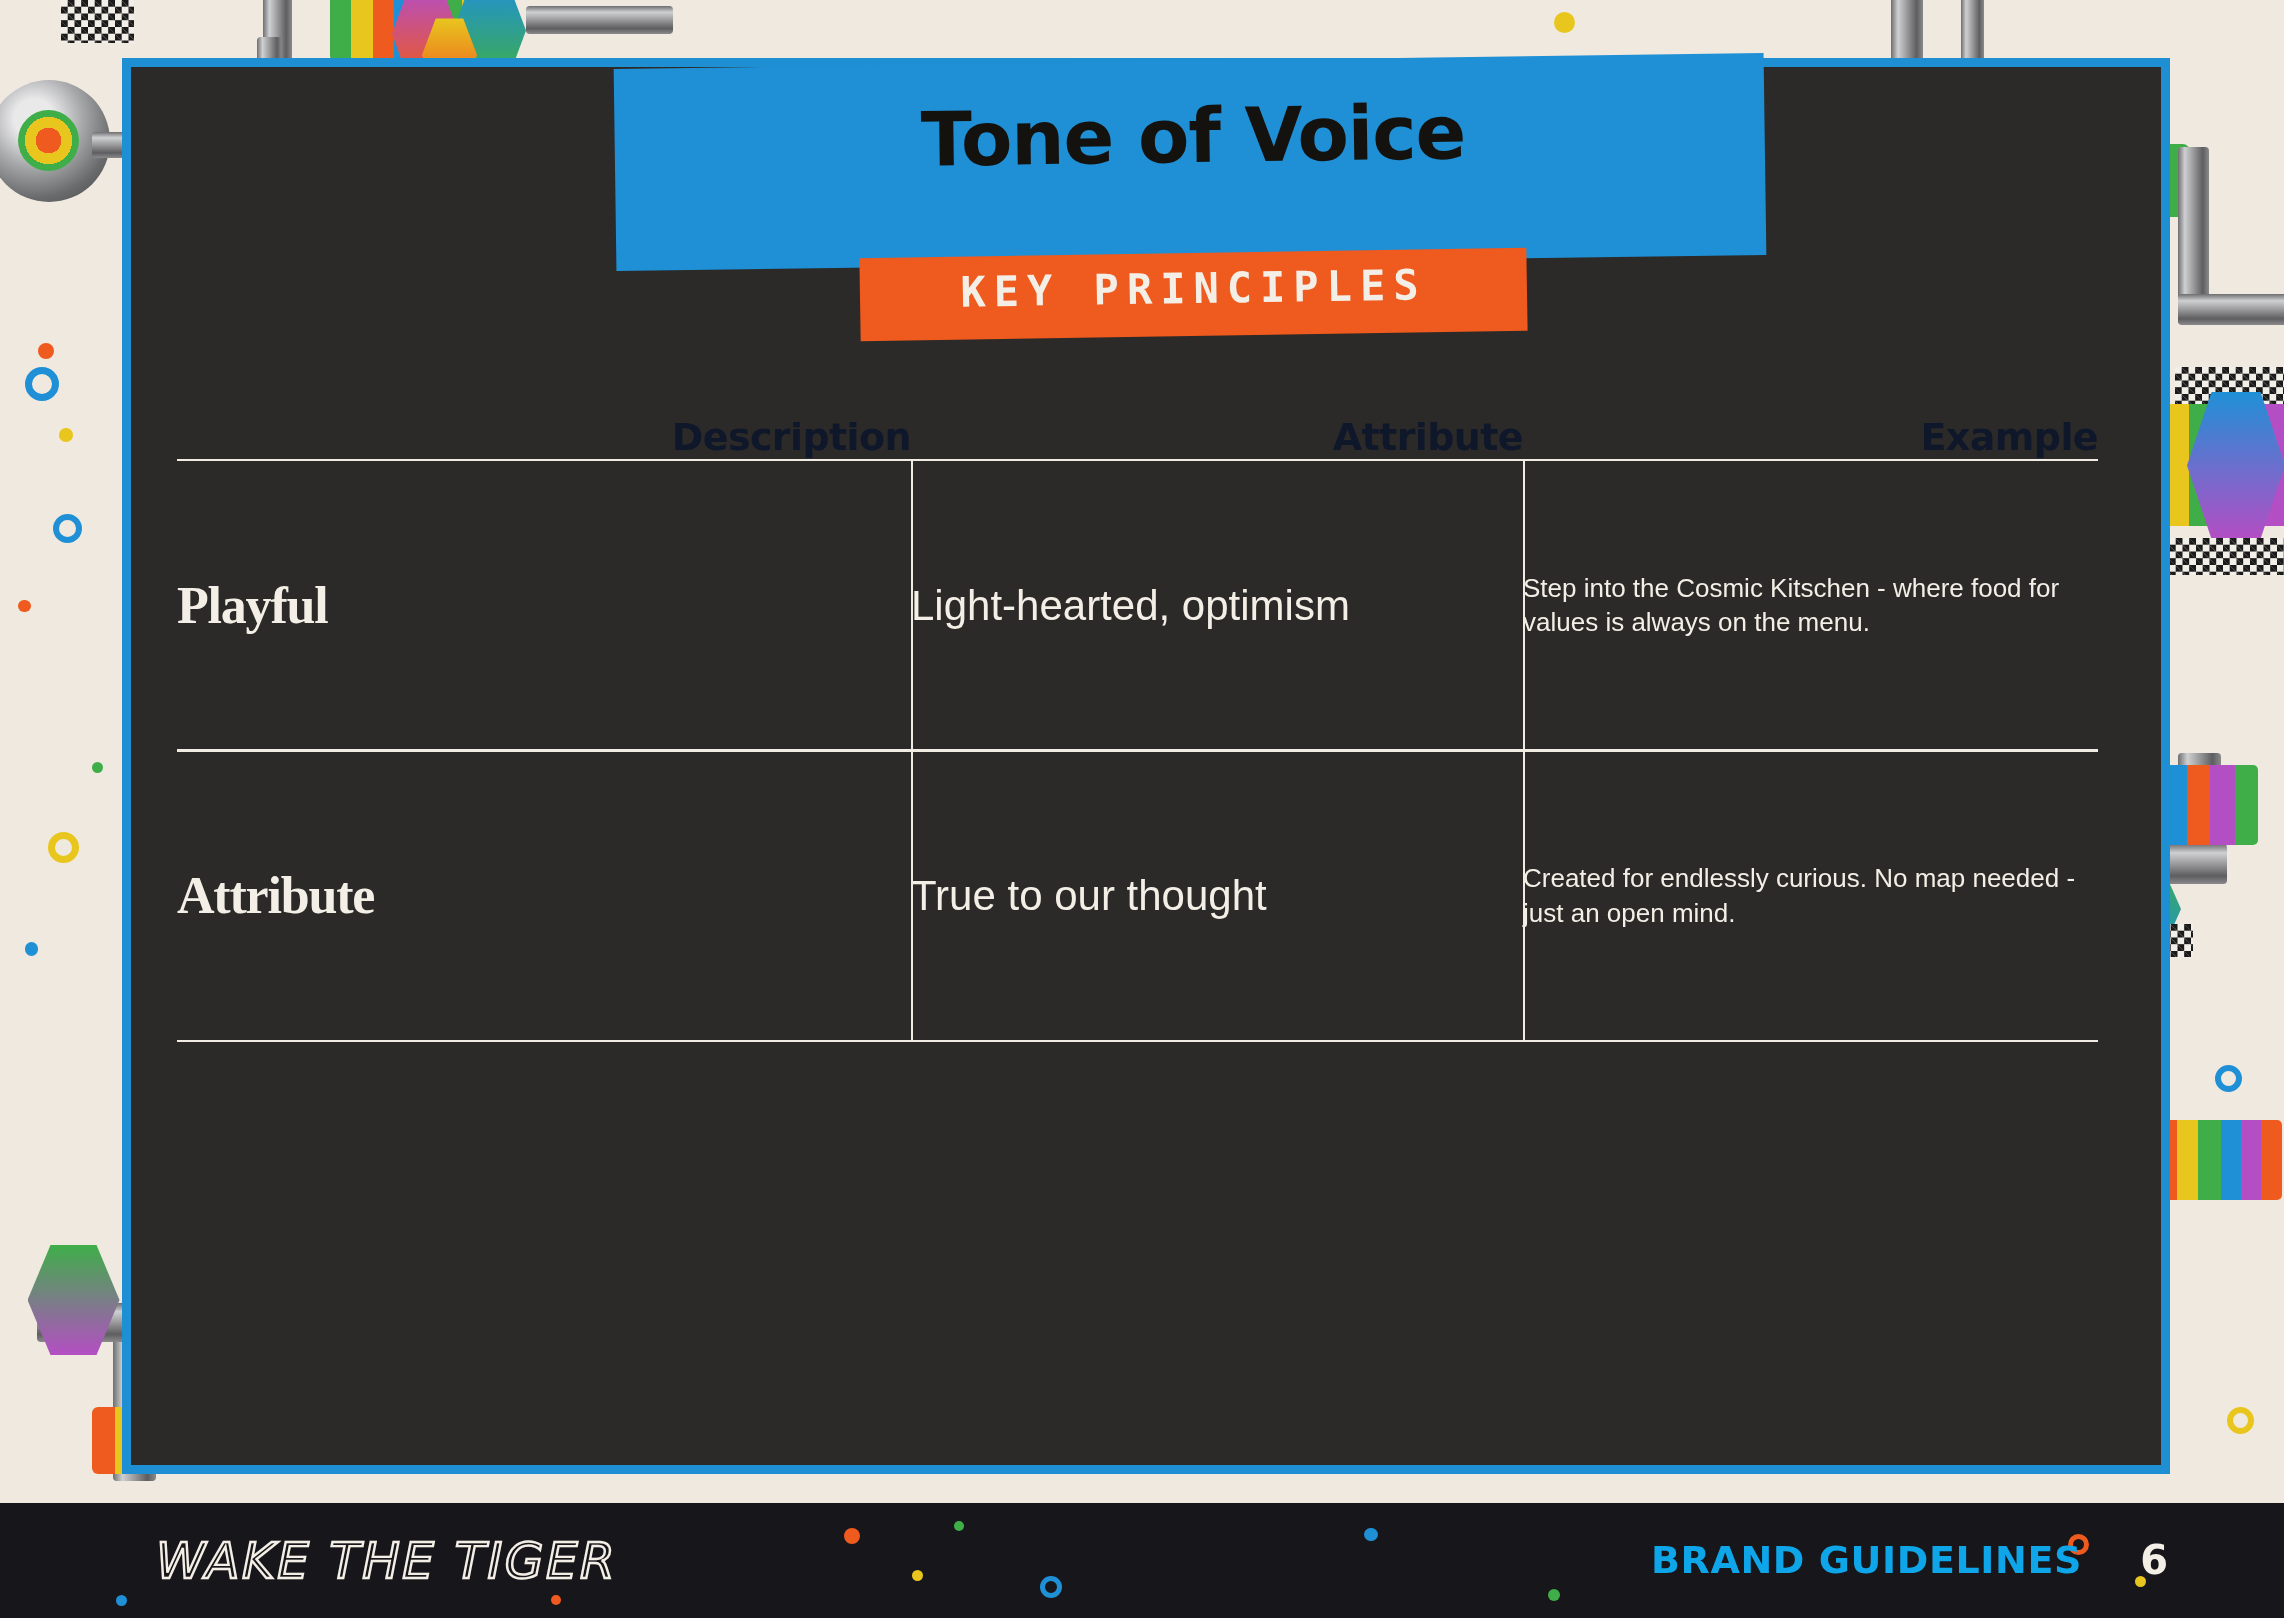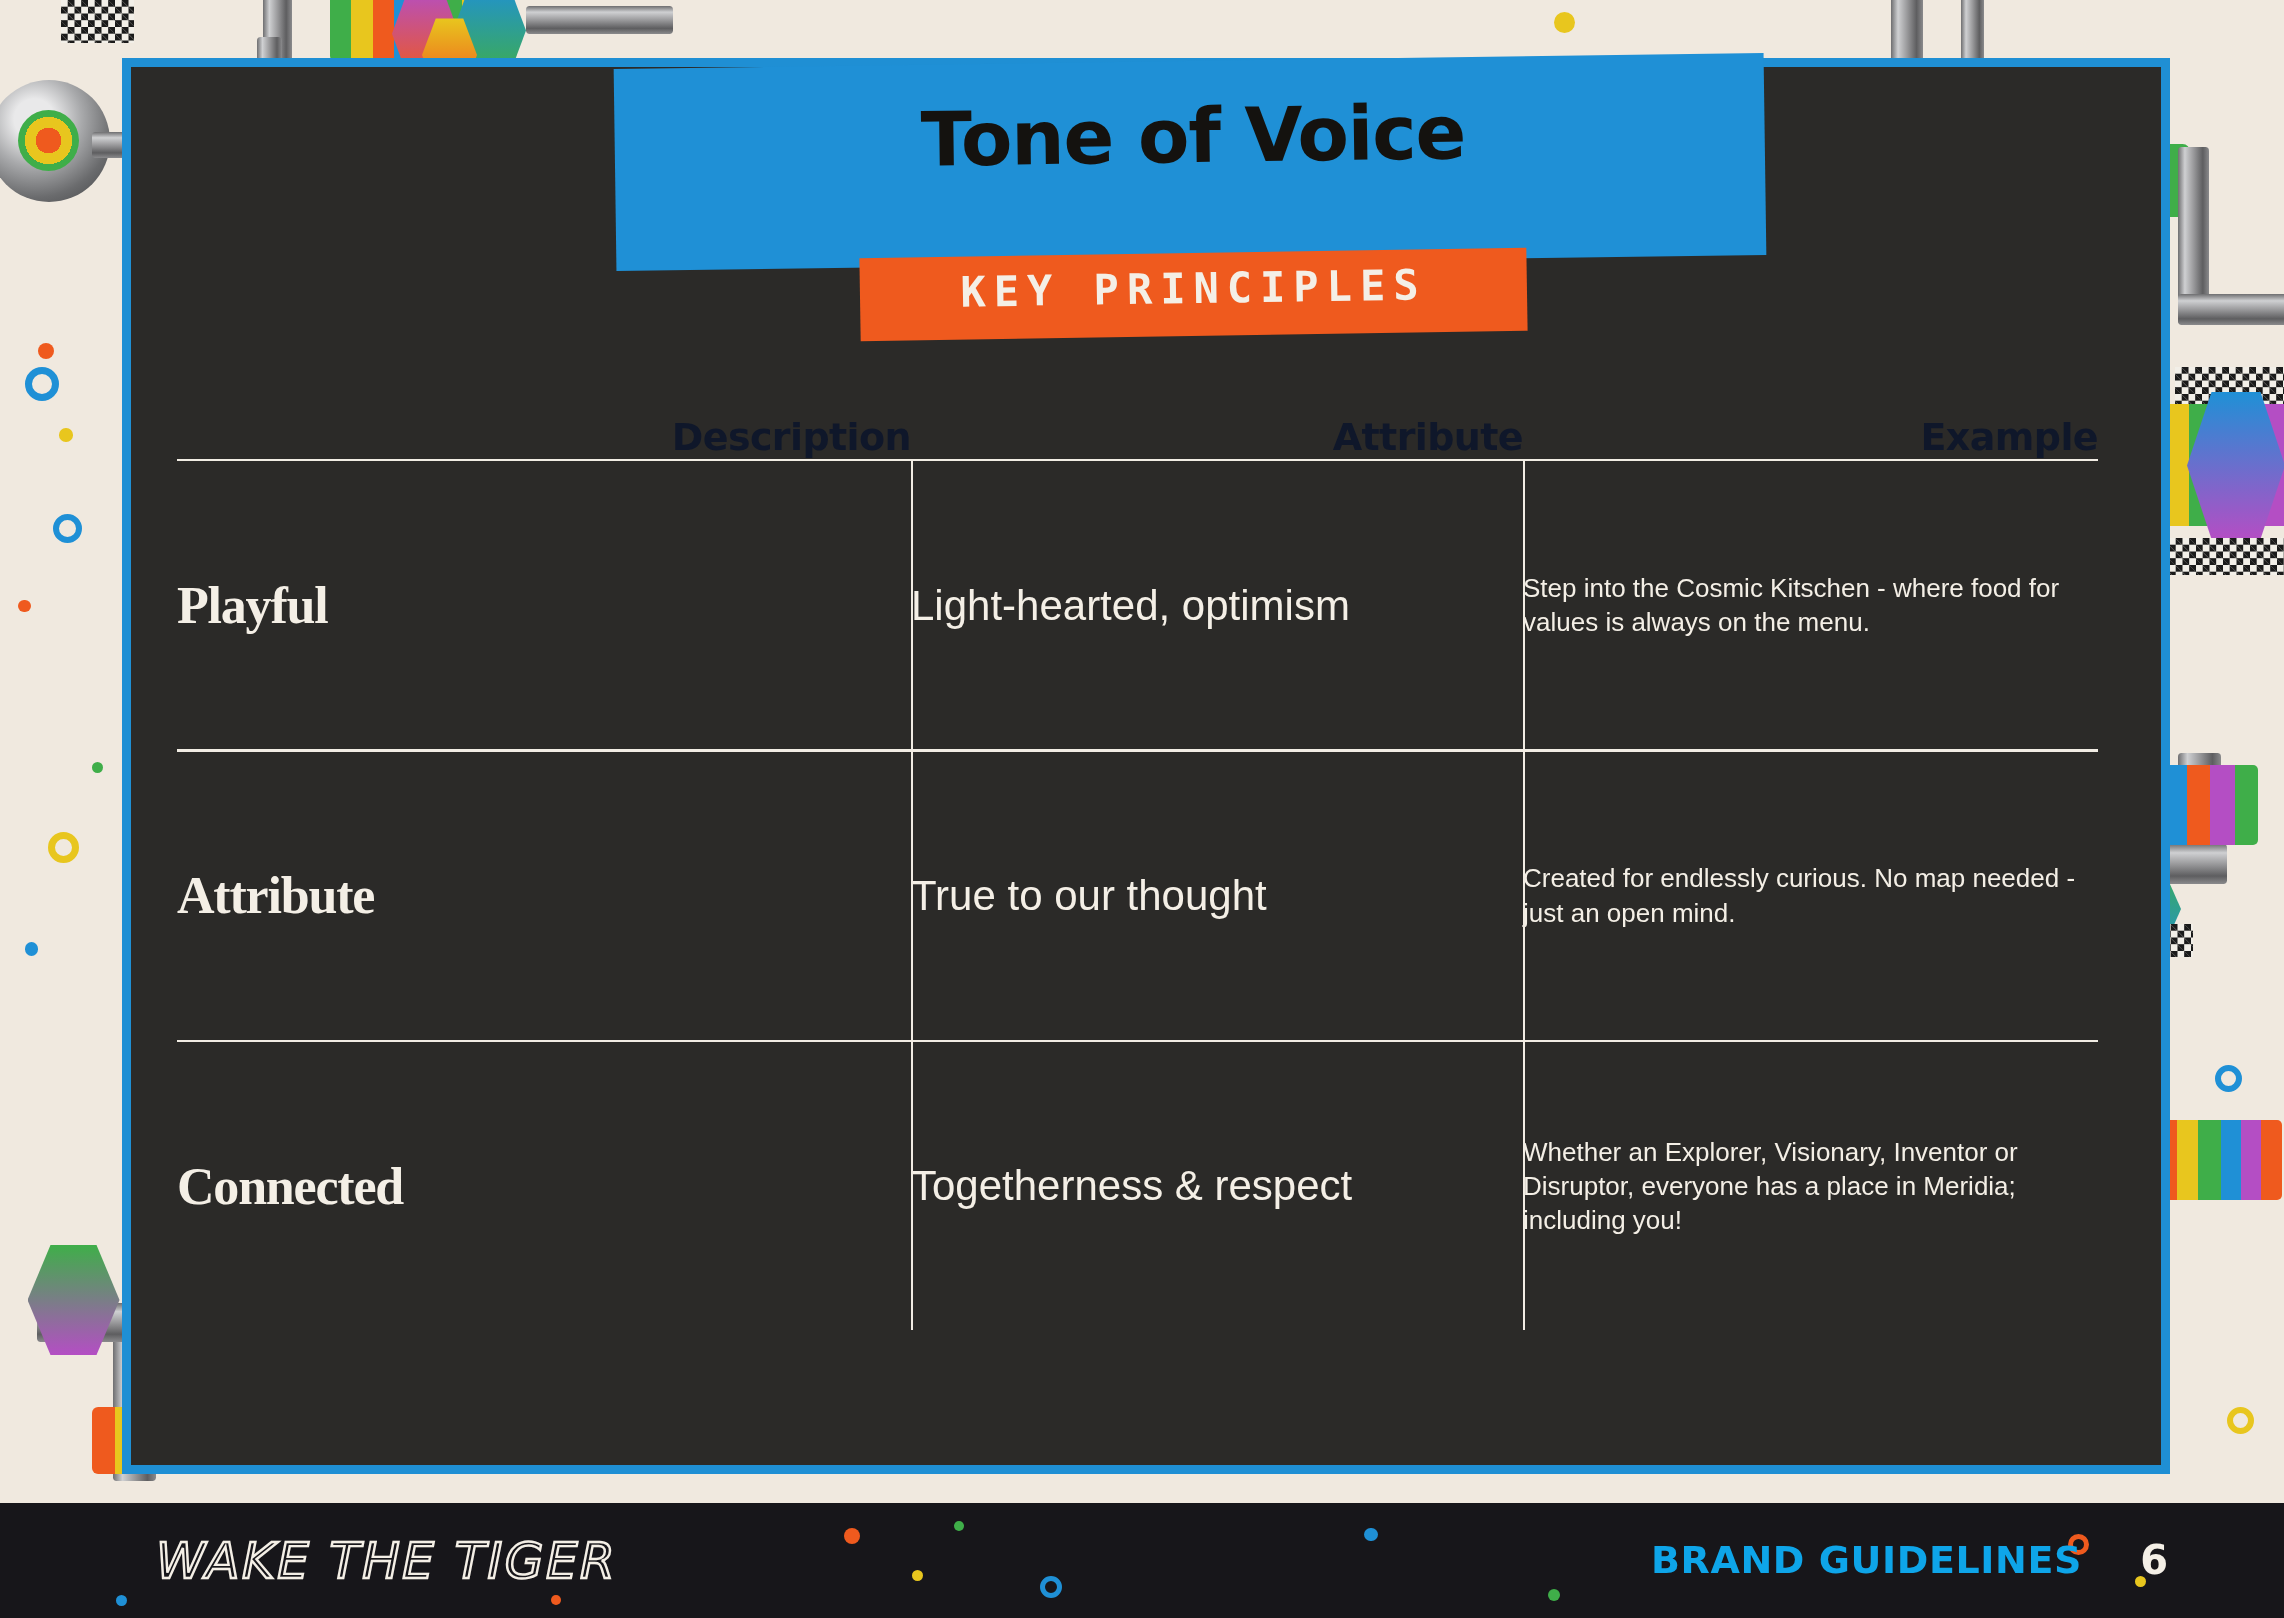--- a/index.html
+++ b/index.html
@@ -380,27 +380,20 @@
     <div class="trow">
       <div class="vline v1"></div>
       <div class="vline v2"></div>
       <div class="cell cell-desc">Attribute</div>
       <div class="cell cell-attr">True to our thought</div>
       <div class="cell cell-ex">Created for endlessly curious. No map needed - just an open mind.</div>
     </div>
 
     <div class="rule"></div>
 
-    <div class="trow">
-      <div class="vline v1"></div>
-      <div class="vline v2"></div>
-      <div class="cell cell-desc">Connected</div>
-      <div class="cell cell-attr">Togetherness &amp; respect</div>
-      <div class="cell cell-ex">Whether an Explorer, Visionary, Inventor or Disruptor, everyone has a place in Meridia; including you!</div>
-    </div>
 
   </div>
 
   <div class="footer">
     <div class="dot" style="left:844px;top:24.5px;width:16px;height:16px;background:#ef5a1e;"></div>
     <div class="dot" style="left:912px;top:67px;width:11px;height:11px;background:#e8c61e;"></div>
     <div class="ring" style="left:1040px;top:73px;width:22px;height:22px;border-width:5.5px;border-color:#1f90d6;"></div>
     <div class="dot" style="left:954px;top:18.4px;width:9.8px;height:9.8px;background:#3fae49;"></div>
     <div class="dot" style="left:1364px;top:24.5px;width:13.5px;height:13.5px;background:#1f90d6;"></div>
     <div class="dot" style="left:1548px;top:86px;width:12.2px;height:12.2px;background:#3fae49;"></div>

